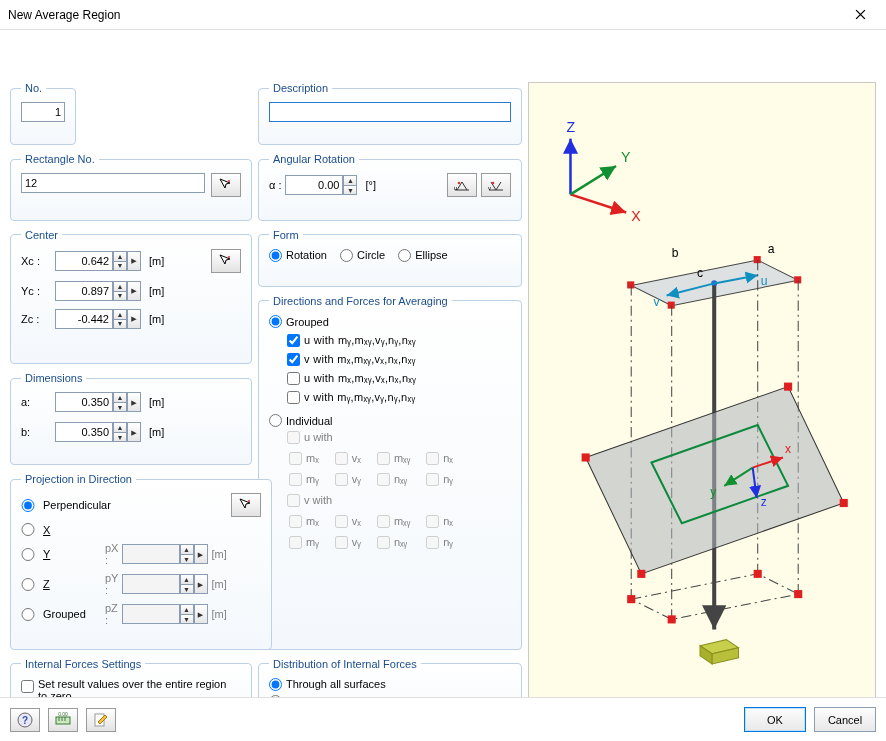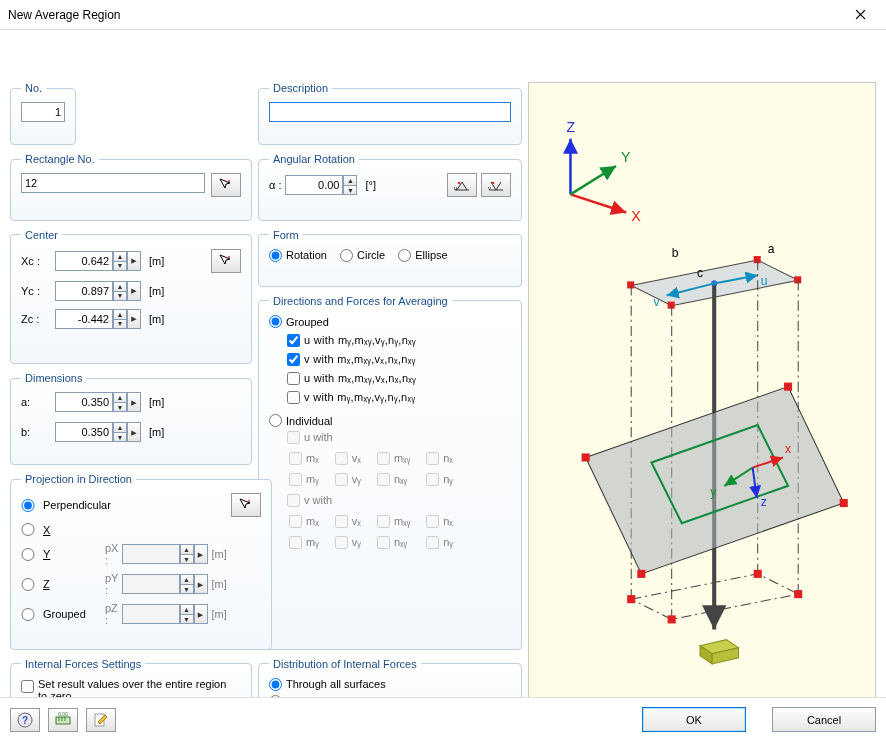--- a/index.html
+++ b/index.html
@@ -74,21 +74,21 @@
   input[type="radio"],input[type="checkbox"]{vertical-align:-2px;margin:0 4px 0 0;}
   label.opt{display:inline-flex;align-items:center;margin-right:10px;white-space:nowrap;}
   label.dim{color:var(--dim-text);}
   label.dim input{accent-color:#aaa;}
 
   .sub{letter-spacing:0.3px;}
 
   
   .bottom{position:absolute;left:0;right:0;bottom:0;height:44px;border-top:1px solid #e0e0e0;display:flex;align-items:center;padding:6px 10px;gap:8px;background:#fff;}
   .bottom .spacer{flex:1;}
-  .dlg-btn{width:104px;height:25px;border:1px solid var(--btn-border);background:linear-gradient(#fdfdfd,#e8e8e8);font:inherit;cursor:pointer;margin-left:18px;}
+  .dlg-btn{width:62px;height:25px;border:1px solid var(--btn-border);background:linear-gradient(#fdfdfd,#e8e8e8);font:inherit;cursor:pointer;}
   .dlg-btn.primary{border-color:var(--btn-primary-border);box-shadow:inset 0 0 0 1px #bcdfff;}
 
   
   table.chkgrid{border-collapse:separate;border-spacing:0 6px;margin-left:20px;}
   table.chkgrid td{padding:0 6px 0 0;white-space:nowrap;}
   .grouped-list{margin-left:18px;display:flex;flex-direction:column;gap:6px;}
   .ind-head{margin-left:4px;}
 
   .center-rows{display:flex;flex-direction:column;gap:8px;}
   .dims-rows{display:flex;flex-direction:column;gap:10px;}

